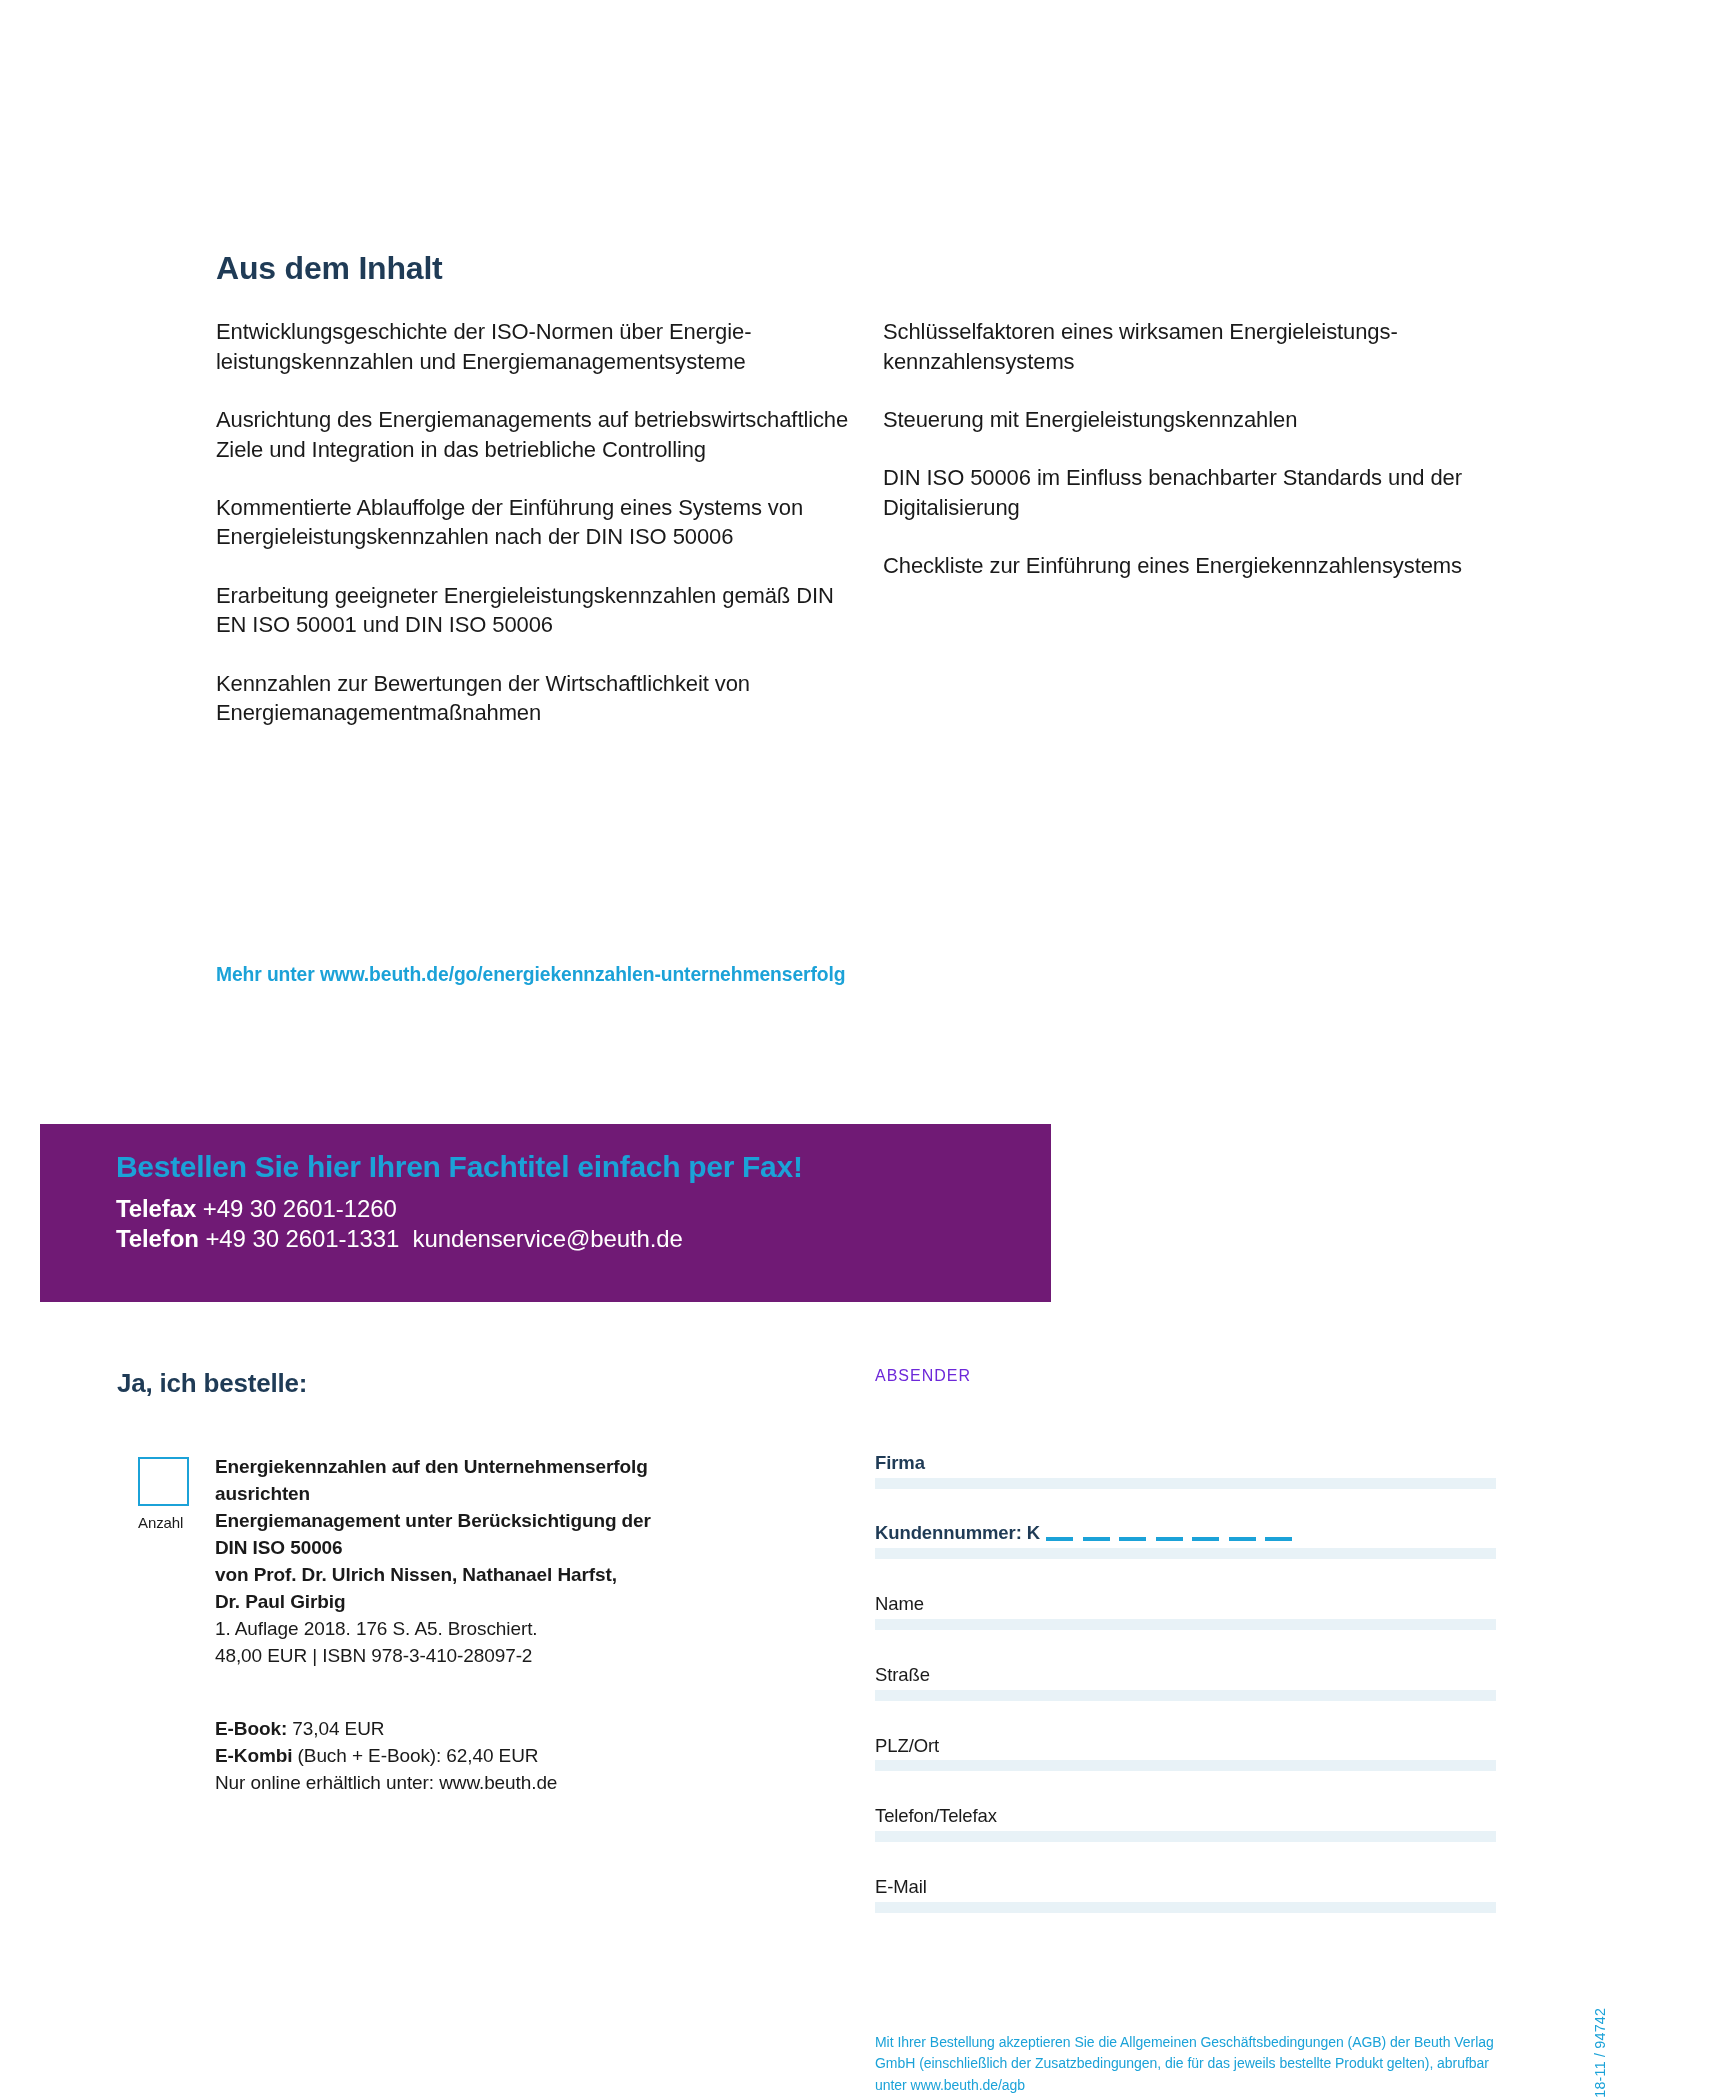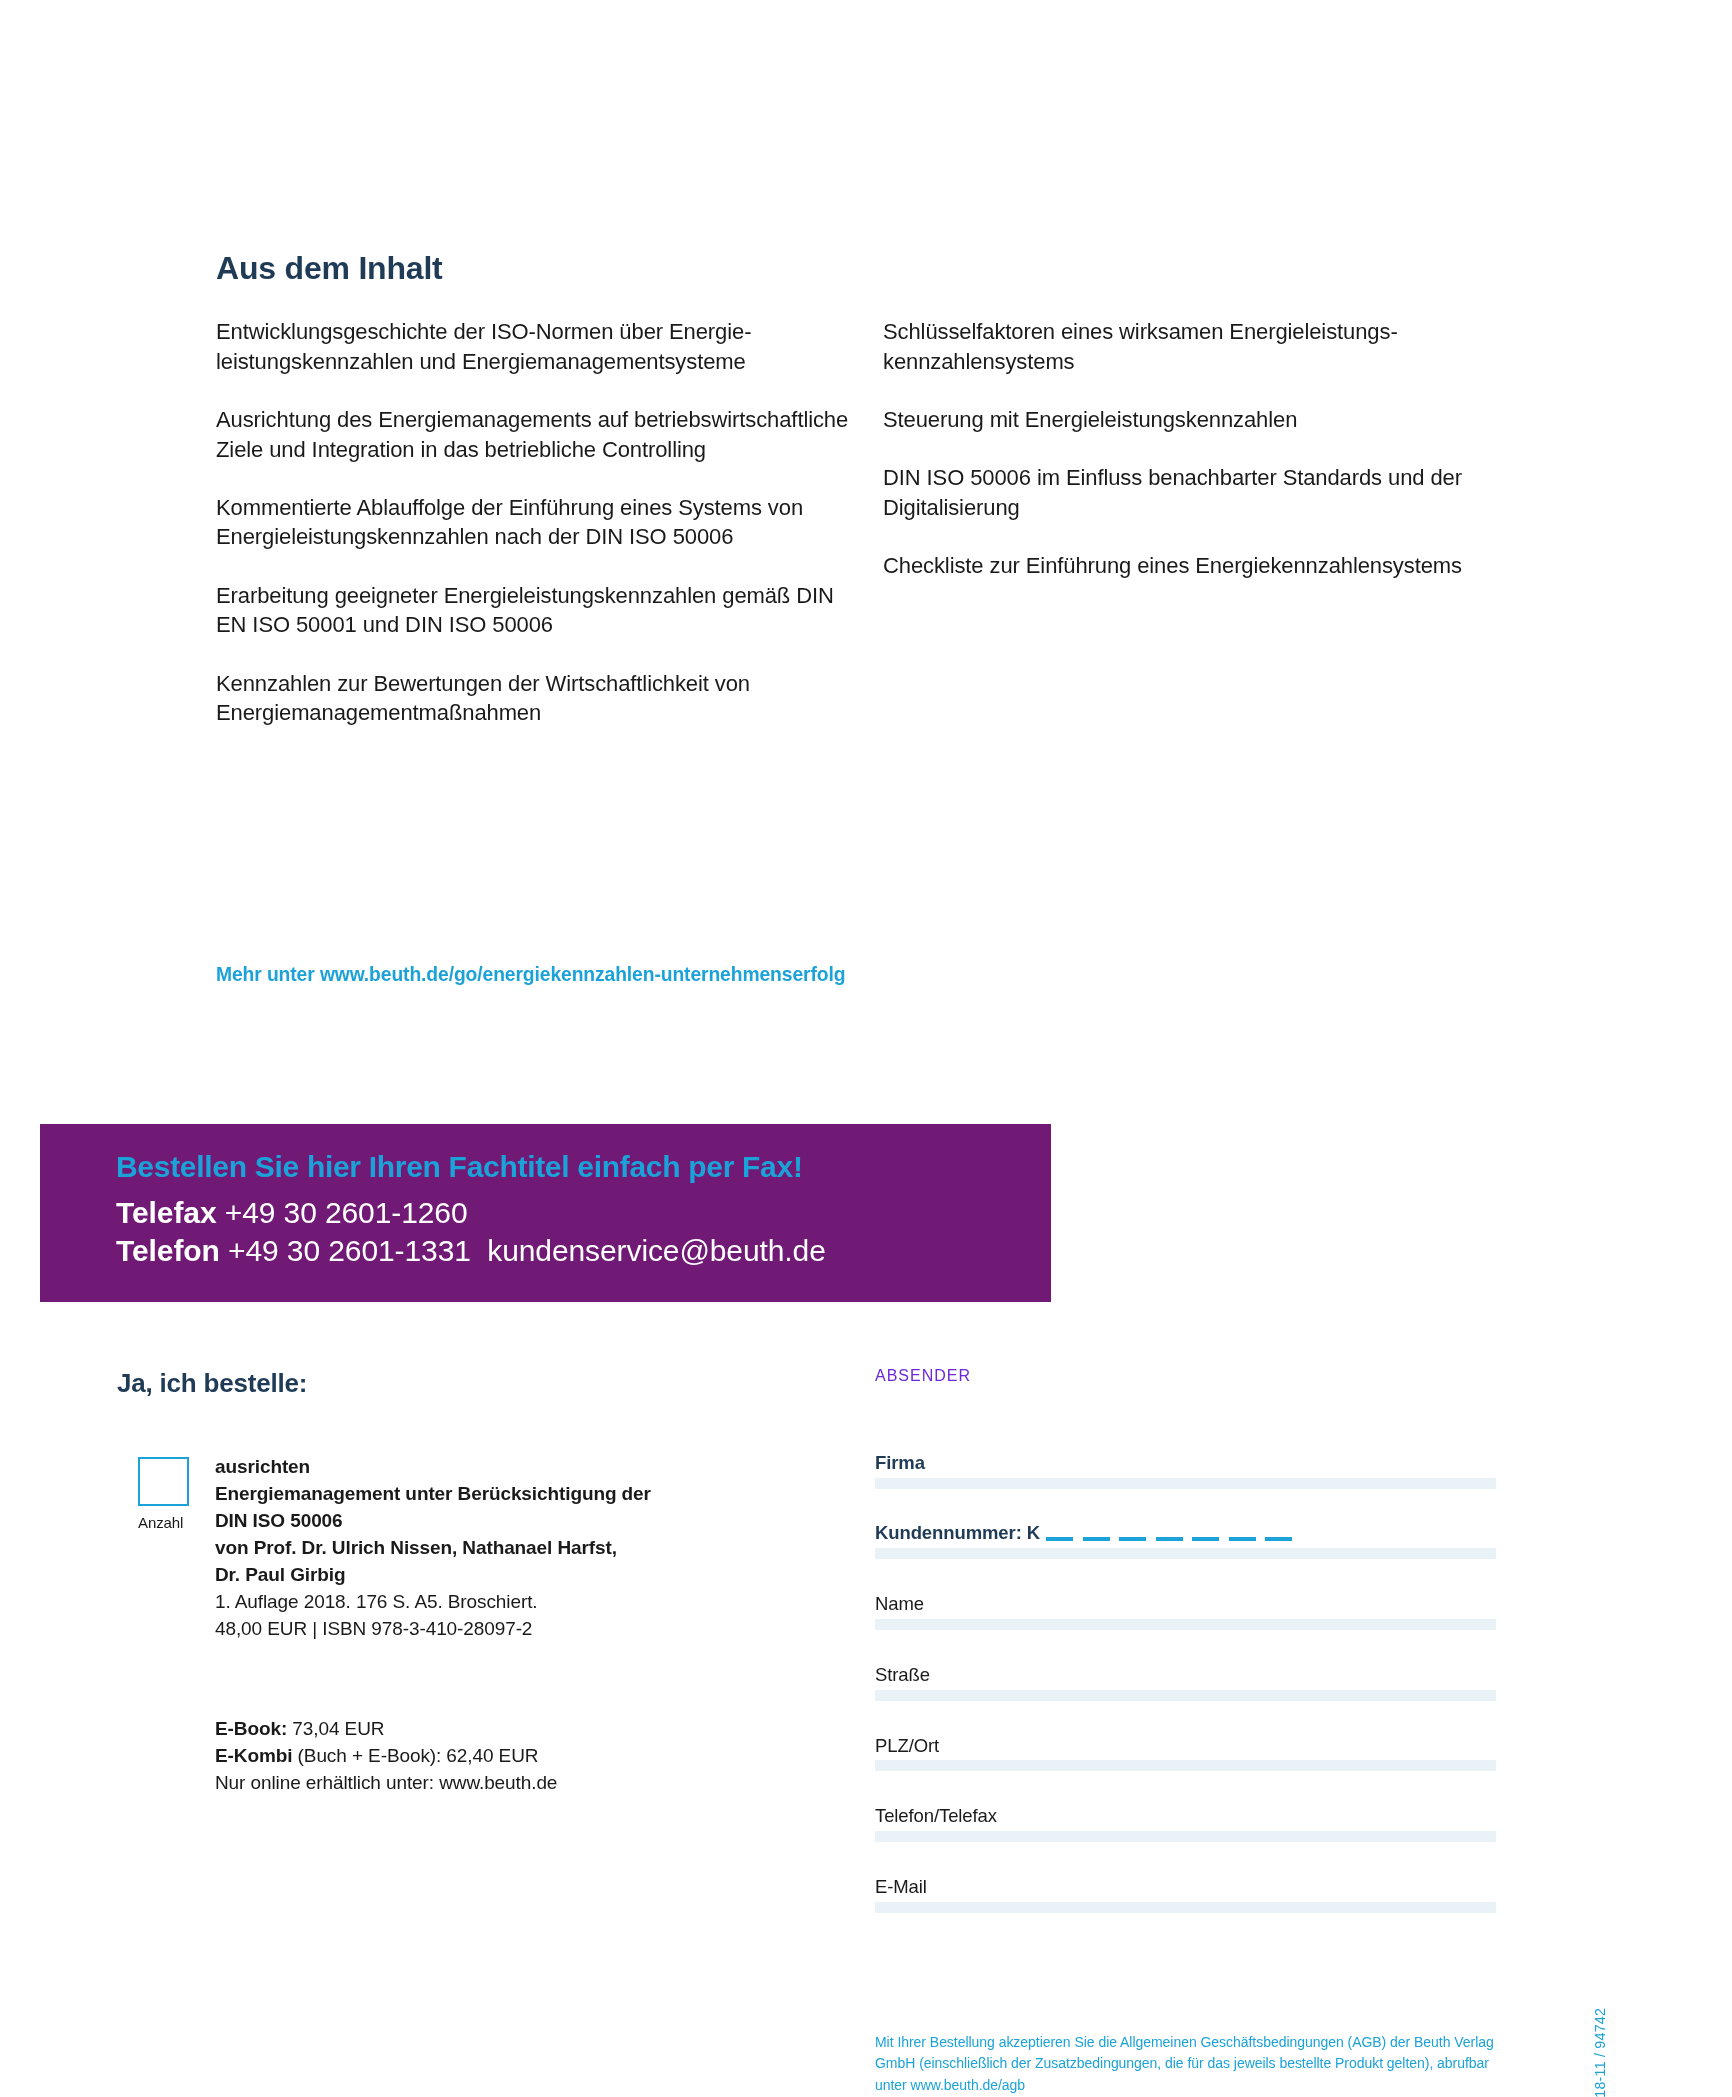--- a/index.html
+++ b/index.html
@@ -72,21 +72,21 @@
   #fax-headline {
     font-size: 30px;
     font-weight: bold;
     color: #1ba2d8;
     letter-spacing: -0.3px;
     line-height: 1.05;
     margin: 0 0 11px 0;
   }
   .fax-line {
     color: #ffffff;
-    font-size: 30px;
+    font-size: 24px;
     line-height: 1.28;
     letter-spacing: -0.1px;
     margin: 0;
     white-space: nowrap;
   }
   .fax-line b { font-weight: bold; }
   .fax-line span { font-weight: normal; }
 
   
   #order-heading {
@@ -256,20 +256,21 @@
 </div>
 
 <div id="order-heading">Ja, ich bestelle:</div>
 
 <div id="checkbox-block">
   <div id="order-checkbox"></div>
   <div id="anzahl-label">Anzahl</div>
 </div>
 
 <div id="book-block">
+  <p class="book-line bold">Energiekennzahlen auf den Unternehmenserfolg</p>
   <p class="book-line bold">ausrichten</p>
   <p class="book-line bold">Energiemanagement unter Berücksichtigung der</p>
   <p class="book-line bold">DIN ISO 50006</p>
   <p class="book-line bold">von Prof. Dr. Ulrich Nissen, Nathanael Harfst,</p>
   <p class="book-line bold">Dr. Paul Girbig</p>
   <p class="book-line">1. Auflage 2018. 176 S. A5. Broschiert.</p>
   <p class="book-line">48,00 EUR | ISBN 978-3-410-28097-2</p>
 </div>
 
 <div id="ebook-block">

